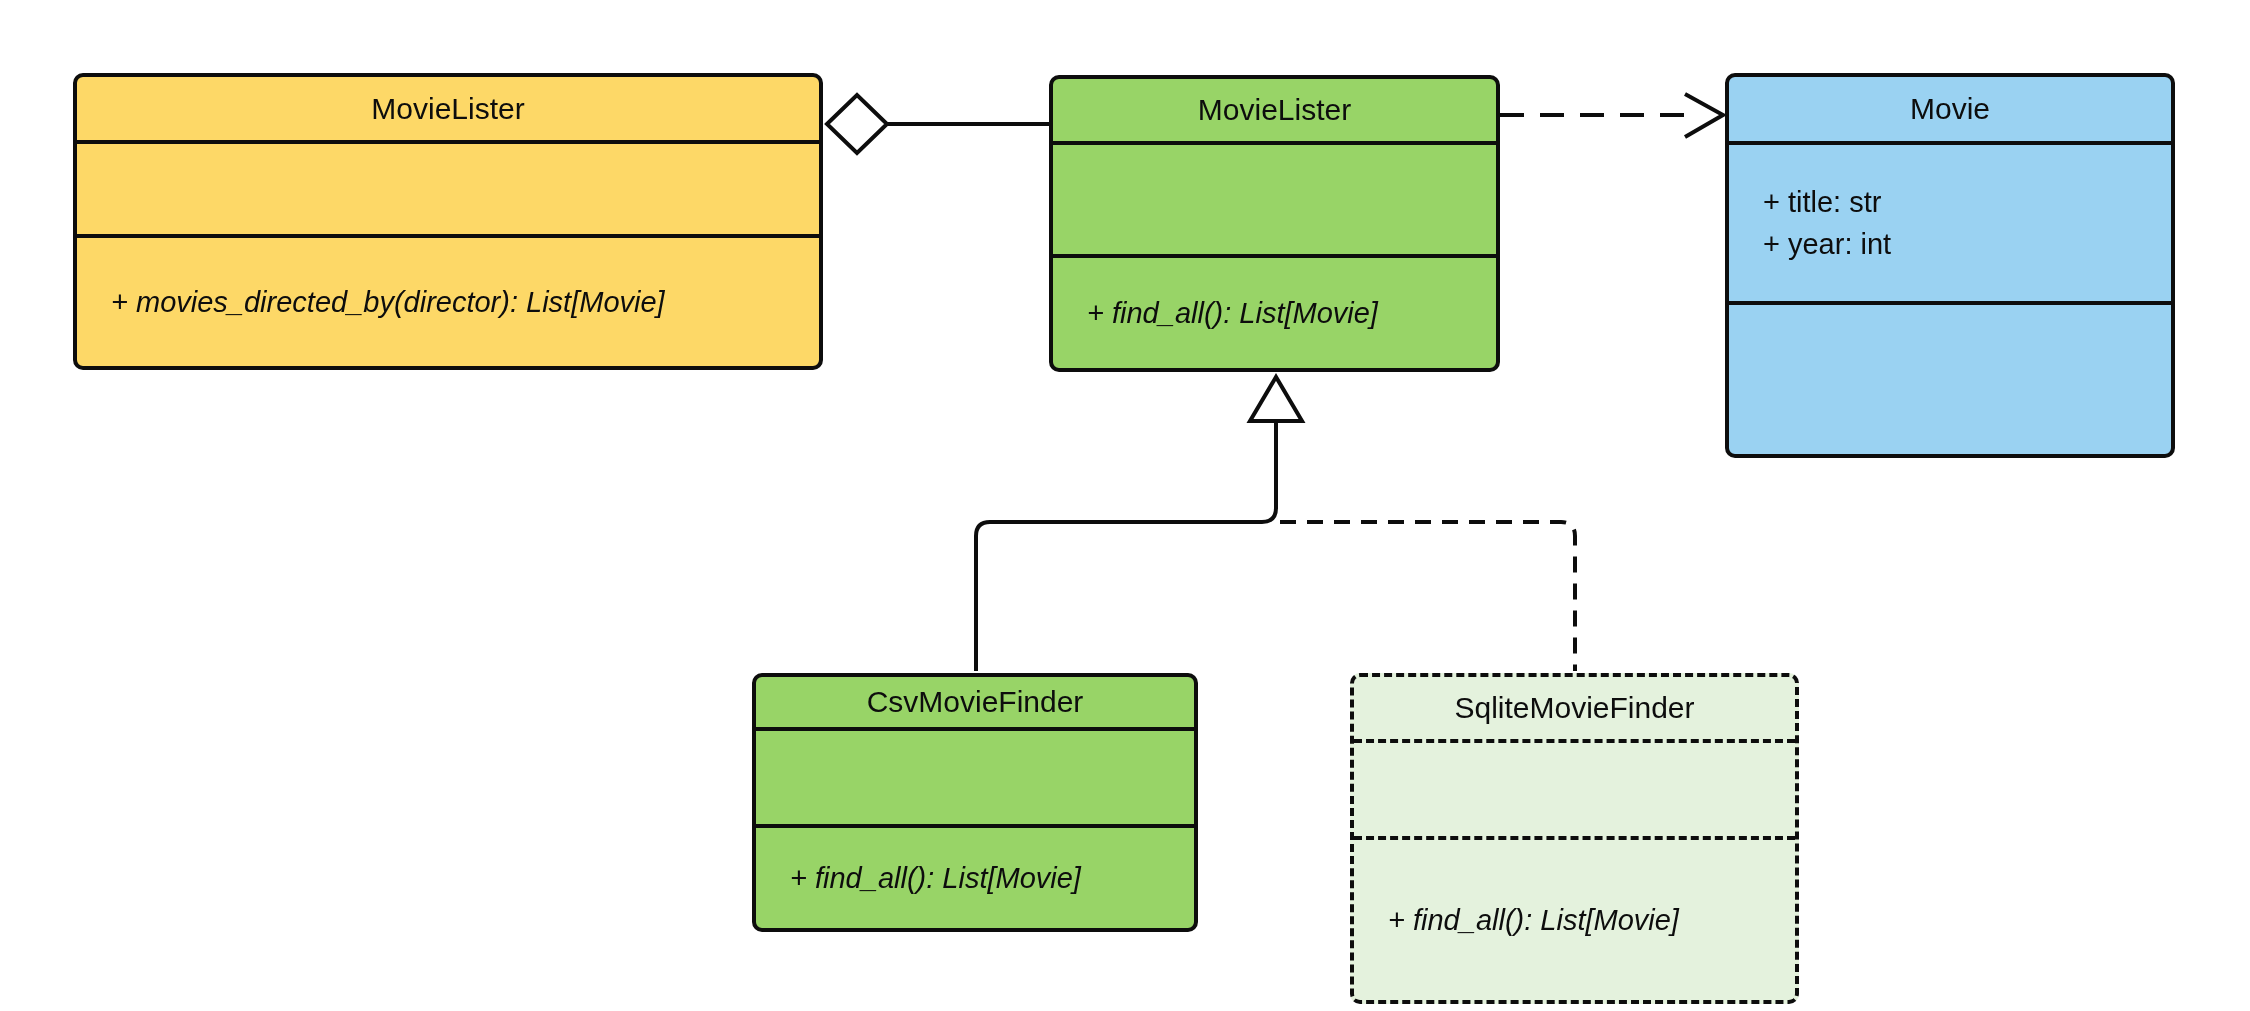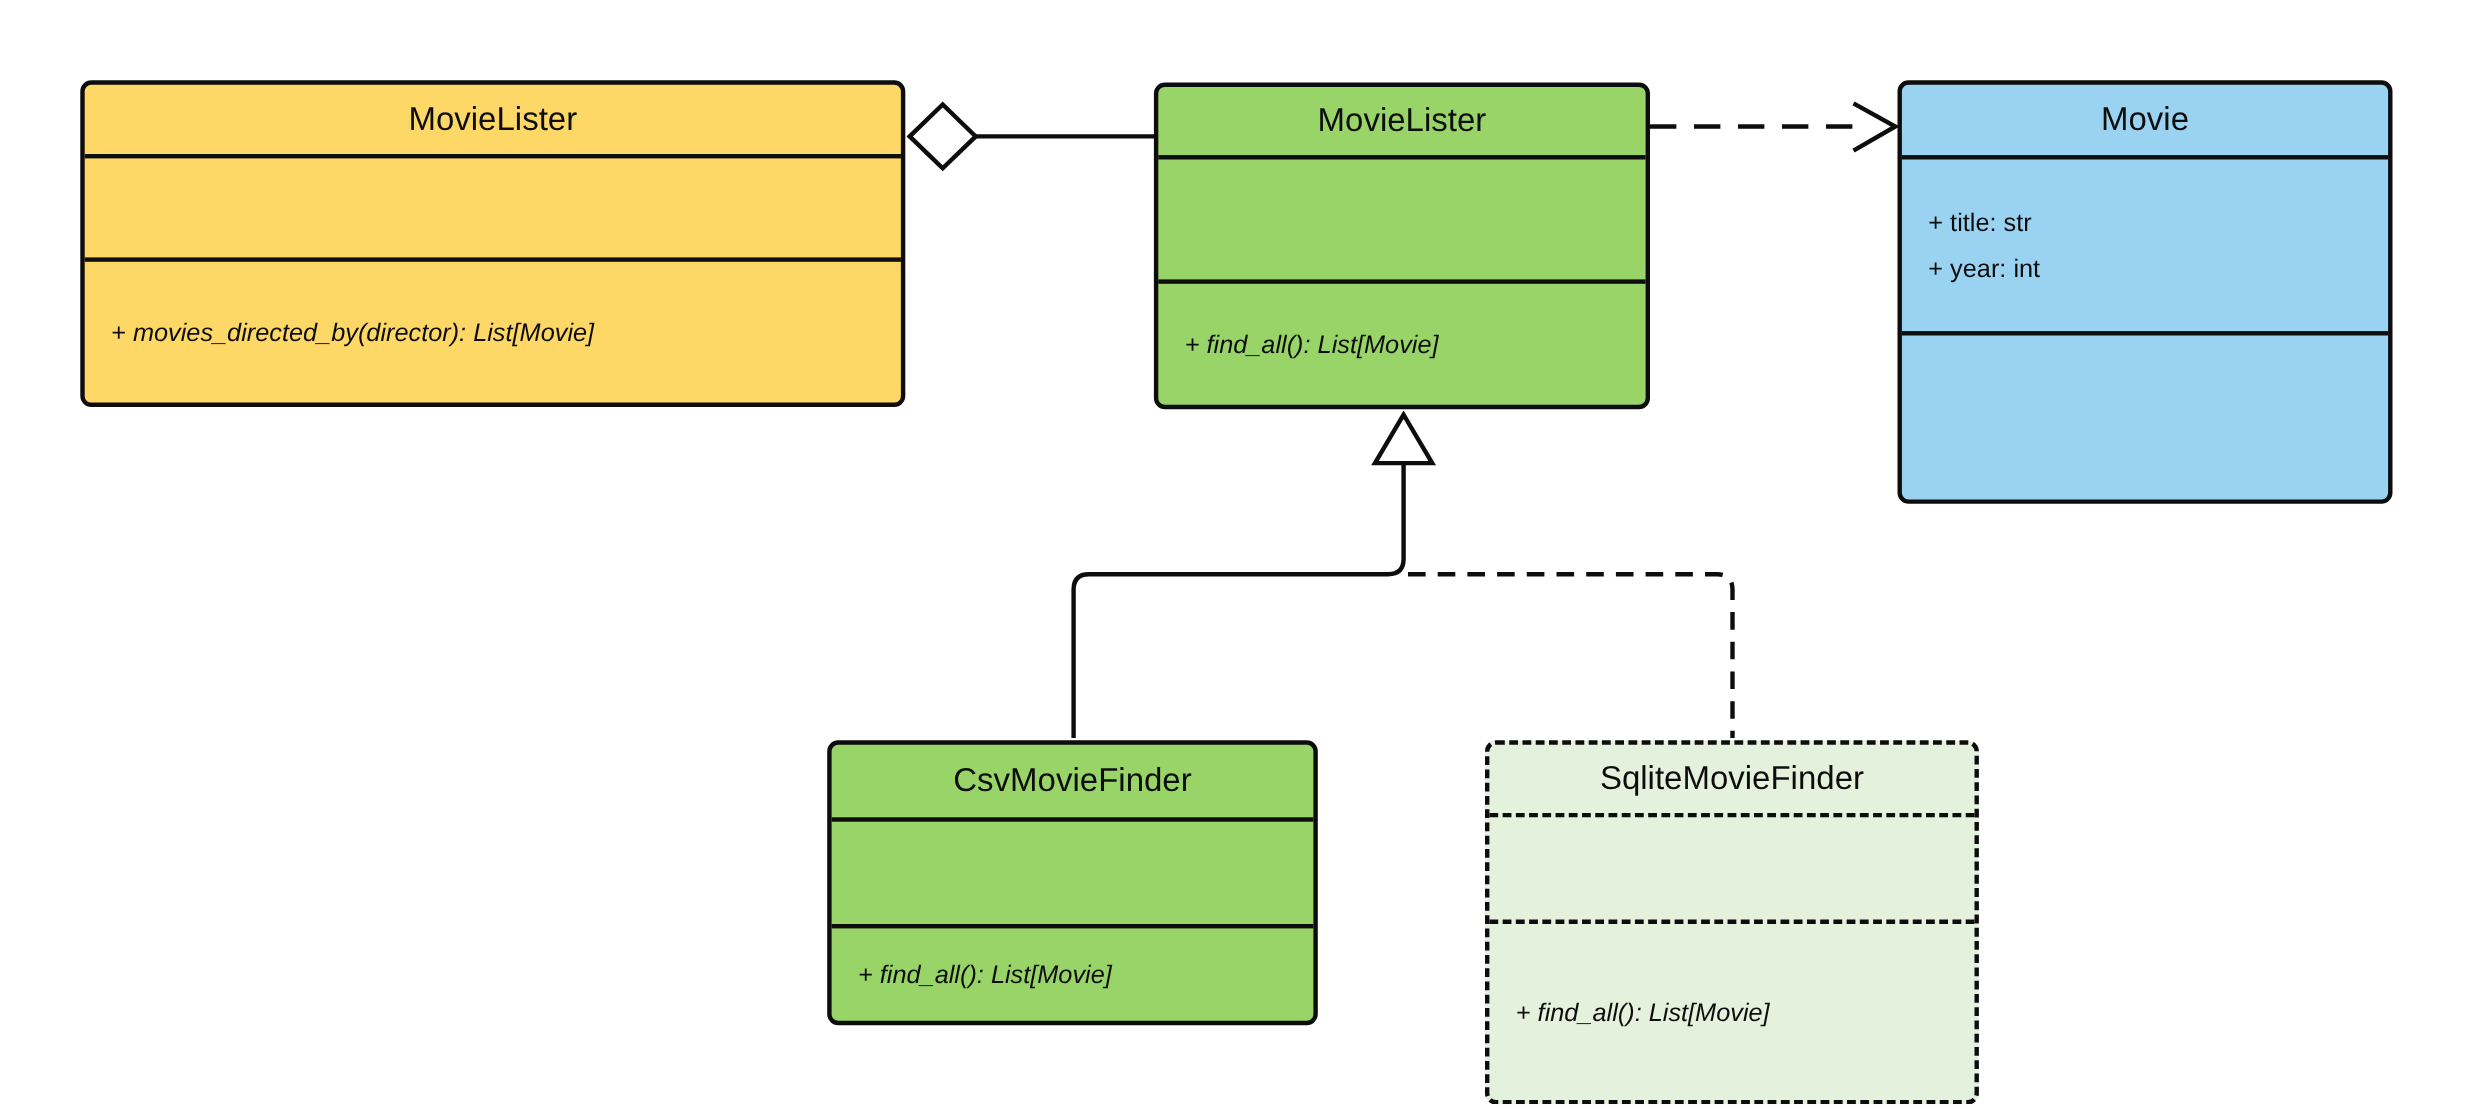--- a/index.html
+++ b/index.html
@@ -48,23 +48,23 @@
     border-bottom: none;
     flex: 1;
     font-style: italic;
   }
   .uml-class .title {
     align-items: center;
     font-size: 30px;
     justify-content: center;
   }
   .uml-class .member {
-    font-size: 23px;
+    font-size: 29px;
     line-height: 42px;
-    padding-left: 24px;
+    padding-left: 34px;
     white-space: nowrap;
   }
 </style>
 </head>
 <body>
 
 <div class="stage">
 
   <svg class="connector-layer" width="2250" height="1011" viewBox="0 0 2250 1011" xmlns="http://www.w3.org/2000/svg">
 
@@ -104,21 +104,21 @@
   <div class="uml-class" style="left: 1725px; top: 73px; width: 450px; height: 385px; background: rgb(154, 210, 242);">
     <div class="compartment title" style="height:68px;">Movie</div>
     <div class="compartment" style="height:160px;">
       <div class="member">+ title: str</div>
       <div class="member">+ year: int</div>
     </div>
     <div class="compartment"></div>
   </div>
 
   <div class="uml-class" style="left: 752px; top: 673px; width: 446px; height: 259px; background: rgb(152, 212, 103);">
-    <div class="compartment title" style="height:70px;">CsvMovieFinder</div>
+    <div class="compartment title" style="height:54px;">CsvMovieFinder</div>
     <div class="compartment" style="height:97px;"></div>
     <div class="compartment">
       <div class="member">+ find_all(): List[Movie]</div>
     </div>
   </div>
 
   <div class="uml-class dashed-box" style="left: 1350px; top: 673px; width: 449px; height: 331px; background: rgb(228, 242, 221);">
     <div class="compartment title" style="height:66px;">SqliteMovieFinder</div>
     <div class="compartment" style="height:97px;"></div>
     <div class="compartment">

